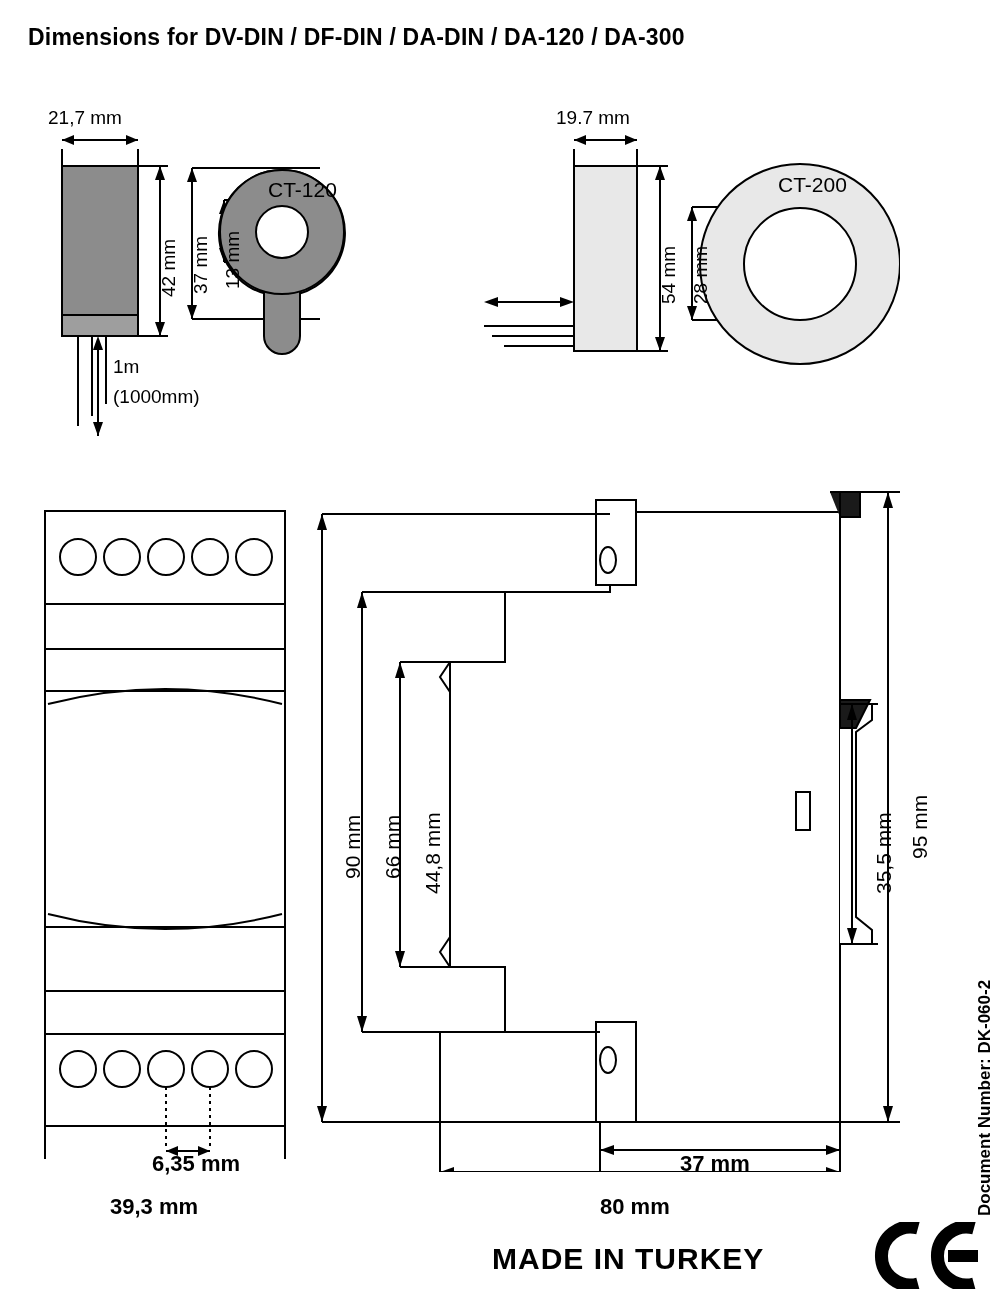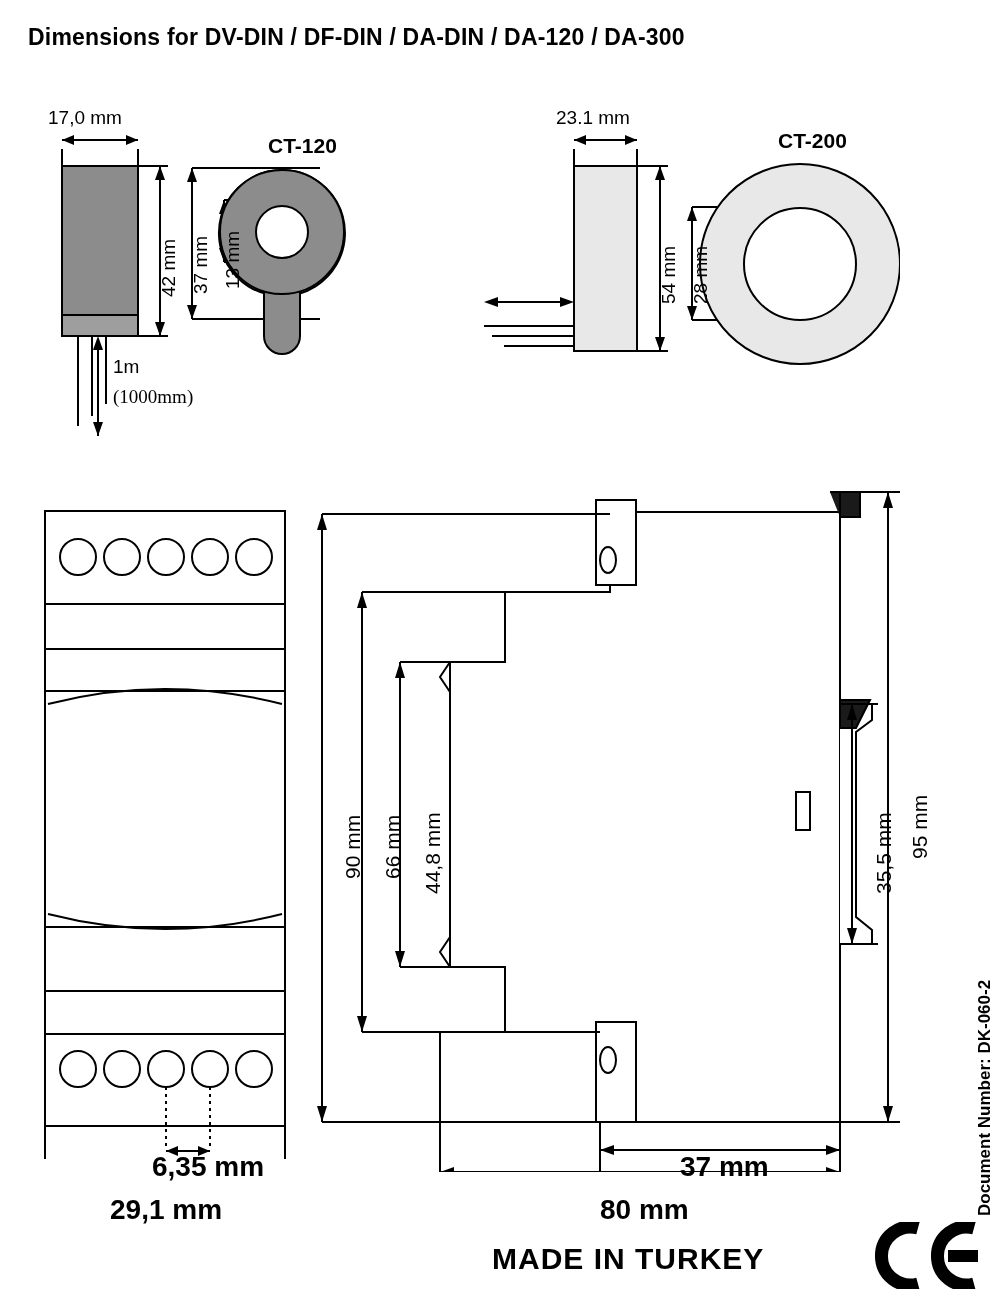--- a/index.html
+++ b/index.html
@@ -30,22 +30,23 @@
     letter-spacing: 0.2px;
     white-space: nowrap;
   }
   .lbl {
     position: absolute;
     font-size: 19px;
     font-weight: normal;
     white-space: nowrap;
   }
   .lbl.bold {
-    font-weight: bold;
+    font-weight: normal;
     font-size: 21px;
+    margin-top: 44px;
   }
   .vert {
     transform-origin: 0 0;
     transform: rotate(-90deg);
   }
   .made {
     position: absolute;
     font-size: 30px;
     font-weight: bold;
     letter-spacing: 1px;
@@ -55,21 +56,21 @@
     position: absolute;
     font-size: 17px;
     font-weight: bold;
     white-space: nowrap;
     transform-origin: 0 0;
     transform: rotate(-90deg);
   }
   svg { display:block; }
   .big-dim {
     position: absolute;
-    font-size: 28px;
+    font-size: 22px;
     font-weight: bold;
     white-space: nowrap;
   }
 </style>
 </head>
 <body>
 
 <div id="sheet">
 
   <div class="title">Dimensions for DV-DIN / DF-DIN / DA-DIN / DA-120 / DA-300</div>
@@ -110,27 +111,27 @@
     <polygon points="204,158 199,144 209,144" fill="#000"></polygon>
     <line x1="204" y1="96" x2="290" y2="96" stroke="#000" stroke-width="2"></line>
     <line x1="204" y1="158" x2="290" y2="158" stroke="#000" stroke-width="2"></line>
 
     <path d="M262,66 a63,63 0 1,1 -0.1,0 Z" fill="#8c8c8c" stroke="#000" stroke-width="2"></path>
     <path d="M244,186 L244,232 a18,18 0 0,0 36,0 L280,186 Z" fill="#8c8c8c" stroke="#000" stroke-width="2"></path>
     <circle cx="262" cy="128" r="62" fill="#8c8c8c" stroke="#000" stroke-width="2"></circle>
     <circle cx="262" cy="128" r="26" fill="#ffffff" stroke="#000" stroke-width="2"></circle>
   </svg>
 
-  <div class="lbl" style="left:48px;top:103px;">17,0 mm</div>
+  <div class="lbl" style="left:48px;top:103px;">21,7 mm</div>
   <div class="lbl bold" style="left:268px;top:130px;">CT-120</div>
   <div class="lbl vert" style="left:158px;top:293px;">42 mm</div>
   <div class="lbl vert" style="left:190px;top:290px;">37 mm</div>
   <div class="lbl vert" style="left:222px;top:285px;">13 mm</div>
   <div class="lbl" style="left:113px;top:352px;text-align:right;">1m</div>
-  <div class="lbl" style="left:113px;top:382px;font-family:Liberation Serif, serif;">(1000mm)</div>
+  <div class="lbl" style="left:113px;top:382px;">(1000mm)</div>
 
   <svg width="430" height="300" style="position:absolute;left:470px;top:100px;">
 
     <line x1="104" y1="45" x2="104" y2="72" stroke="#000" stroke-width="2"></line>
     <line x1="167" y1="45" x2="167" y2="72" stroke="#000" stroke-width="2"></line>
     <line x1="104" y1="36" x2="167" y2="36" stroke="#000" stroke-width="2"></line>
     <polygon points="104,36 116,31 116,41" fill="#000"></polygon>
     <polygon points="167,36 155,31 155,41" fill="#000"></polygon>
 
     <rect x="104" y="62" width="63" height="185" fill="#e8e8e8" stroke="#000" stroke-width="2"></rect>
@@ -152,21 +153,21 @@
     <line x1="222" y1="103" x2="222" y2="216" stroke="#000" stroke-width="2"></line>
     <polygon points="222,103 217,117 227,117" fill="#000"></polygon>
     <polygon points="222,216 217,202 227,202" fill="#000"></polygon>
     <line x1="222" y1="103" x2="310" y2="103" stroke="#000" stroke-width="2"></line>
     <line x1="222" y1="216" x2="310" y2="216" stroke="#000" stroke-width="2"></line>
 
     <circle cx="330" cy="160" r="100" fill="#e8e8e8" stroke="#000" stroke-width="2"></circle>
     <circle cx="330" cy="160" r="56" fill="#ffffff" stroke="#000" stroke-width="2"></circle>
   </svg>
 
-  <div class="lbl" style="left:556px;top:103px;">23.1 mm</div>
+  <div class="lbl" style="left:556px;top:103px;">19.7 mm</div>
   <div class="lbl bold" style="left:778px;top:125px;">CT-200</div>
   <div class="lbl vert" style="left:658px;top:300px;">54 mm</div>
   <div class="lbl vert" style="left:690px;top:300px;">28 mm</div>
 
   <svg width="270" height="660" style="position:absolute;left:30px;top:495px;">
 
     <rect x="15" y="12" width="240" height="615" fill="#ffffff" stroke="#000" stroke-width="2"></rect>
 
     <line x1="15" y1="105" x2="255" y2="105" stroke="#000" stroke-width="2"></line>
     <line x1="15" y1="150" x2="255" y2="150" stroke="#000" stroke-width="2"></line>
@@ -198,21 +199,21 @@
     <polygon points="180,652 168,647 168,657" fill="#000"></polygon>
 
     <line x1="15" y1="627" x2="15" y2="700" stroke="#000" stroke-width="2"></line>
     <line x1="255" y1="627" x2="255" y2="700" stroke="#000" stroke-width="2"></line>
     <line x1="15" y1="690" x2="255" y2="690" stroke="#000" stroke-width="2"></line>
     <polygon points="15,690 29,685 29,695" fill="#000"></polygon>
     <polygon points="255,690 241,685 241,695" fill="#000"></polygon>
   </svg>
 
   <div class="big-dim" style="left:152px;top:1147px;">6,35 mm</div>
-  <div class="big-dim" style="left:110px;top:1190px;">29,1 mm</div>
+  <div class="big-dim" style="left:110px;top:1190px;">39,3 mm</div>
 
   <svg width="620" height="700" style="position:absolute;left:300px;top:468px;">
 
     <path d="M205,42
              L305,42
              L305,75
              L330,75
              L330,118
              L305,118
              L305,190

